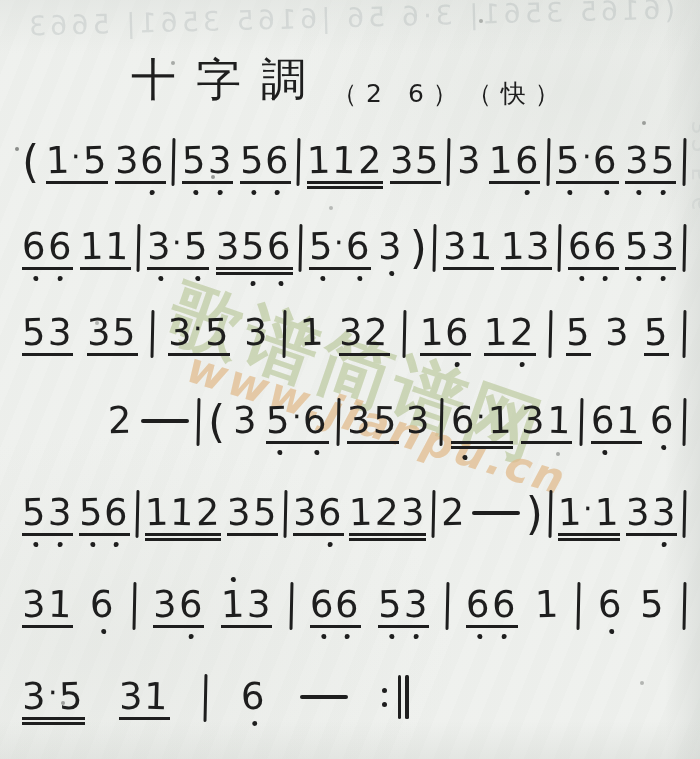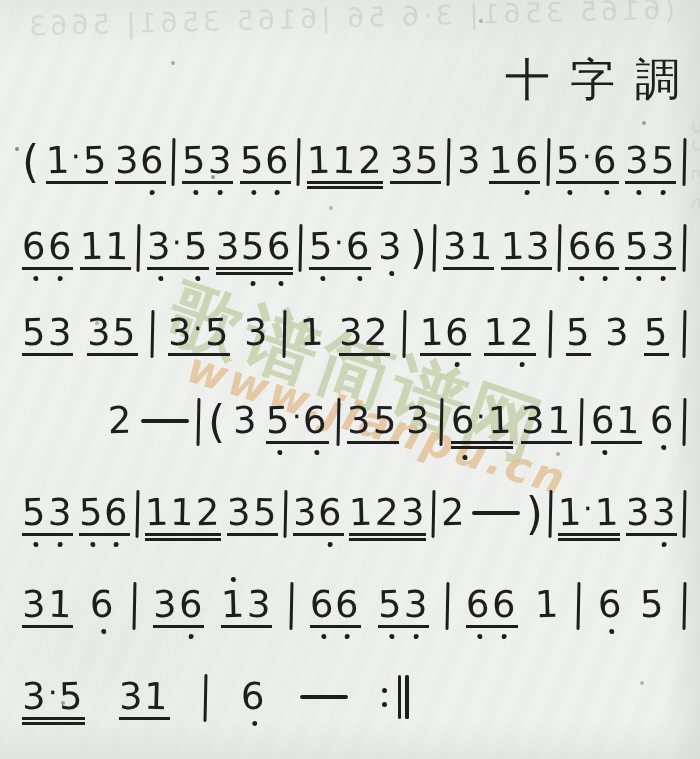--- a/index.html
+++ b/index.html
@@ -55,21 +55,20 @@
     color:rgba(225,186,139,.72);
     transform:rotate(17deg);
     transform-origin:left top;
     white-space:nowrap;
   }
   
   .title-row{
     position:absolute;top:50px;left:0;right:0;
     display:flex;justify-content:center;align-items:flex-end;
     color:var(--ink);
-    flex-direction:column;
   }
   .title{font-size:45px;letter-spacing:20px;font-weight:normal;}
   .subtitle{font-size:25px;letter-spacing:9px;margin-left:6px;}
   
   .score{position:absolute;inset:0;color:var(--ink);}
   .line{
     position:absolute;left:22px;right:14px;
     display:flex;align-items:flex-start;justify-content:space-between;
   }
   .line.last{right:auto;justify-content:flex-start;gap:34px;}
@@ -126,20 +125,21 @@
 <div class="specks"></div>
 
 <div class="bleed">(6165 3561| 3·6 56 |6165 3561| 5663</div>
 <div class="bleed2">32 5 6</div>
 
 <div class="wm-name">歌谱简谱网</div>
 <div class="wm-url">www.jianpu.cn</div>
 
 <div class="title-row">
   <span class="title">十字調</span>
+  <span class="subtitle">（2 6）（快）</span>
 </div>
 
 <div class="score" id="score">
     <div class="line" style="top: 142px;">
       <span class="paren">(</span>
       <span class="grp u1"><span class="chars"><span class="ch">1</span><span class="ch middot">·</span><span class="ch">5</span></span></span>
       <span class="grp u1"><span class="chars"><span class="ch">3</span><span class="ch">6<span class="dot dot-b"></span></span></span></span>
       <span class="bar"></span>
       <span class="grp u1"><span class="chars"><span class="ch">5<span class="dot dot-b"></span></span><span class="ch">3<span class="dot dot-b"></span></span></span></span>
       <span class="grp u1"><span class="chars"><span class="ch">5<span class="dot dot-b"></span></span><span class="ch">6<span class="dot dot-b"></span></span></span></span>

